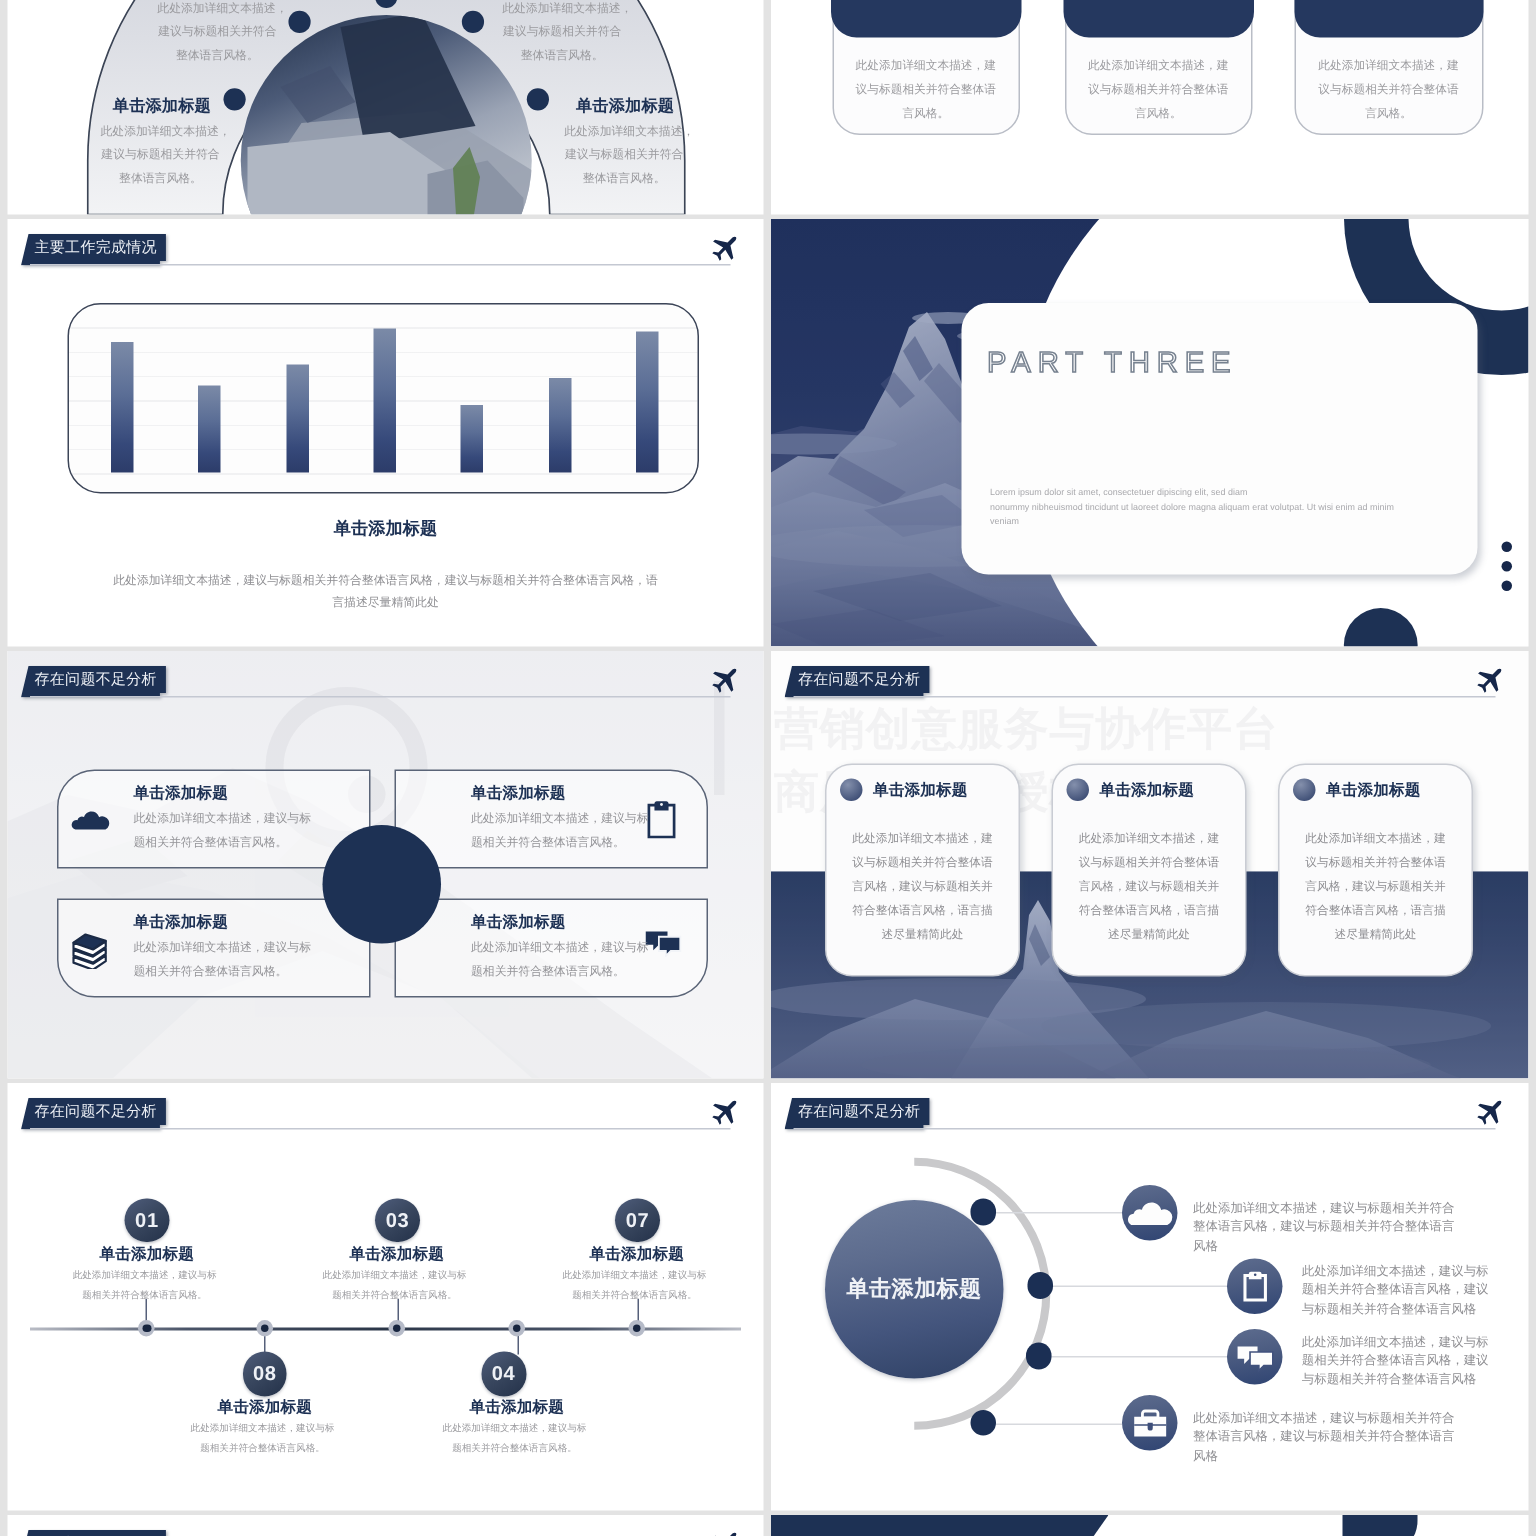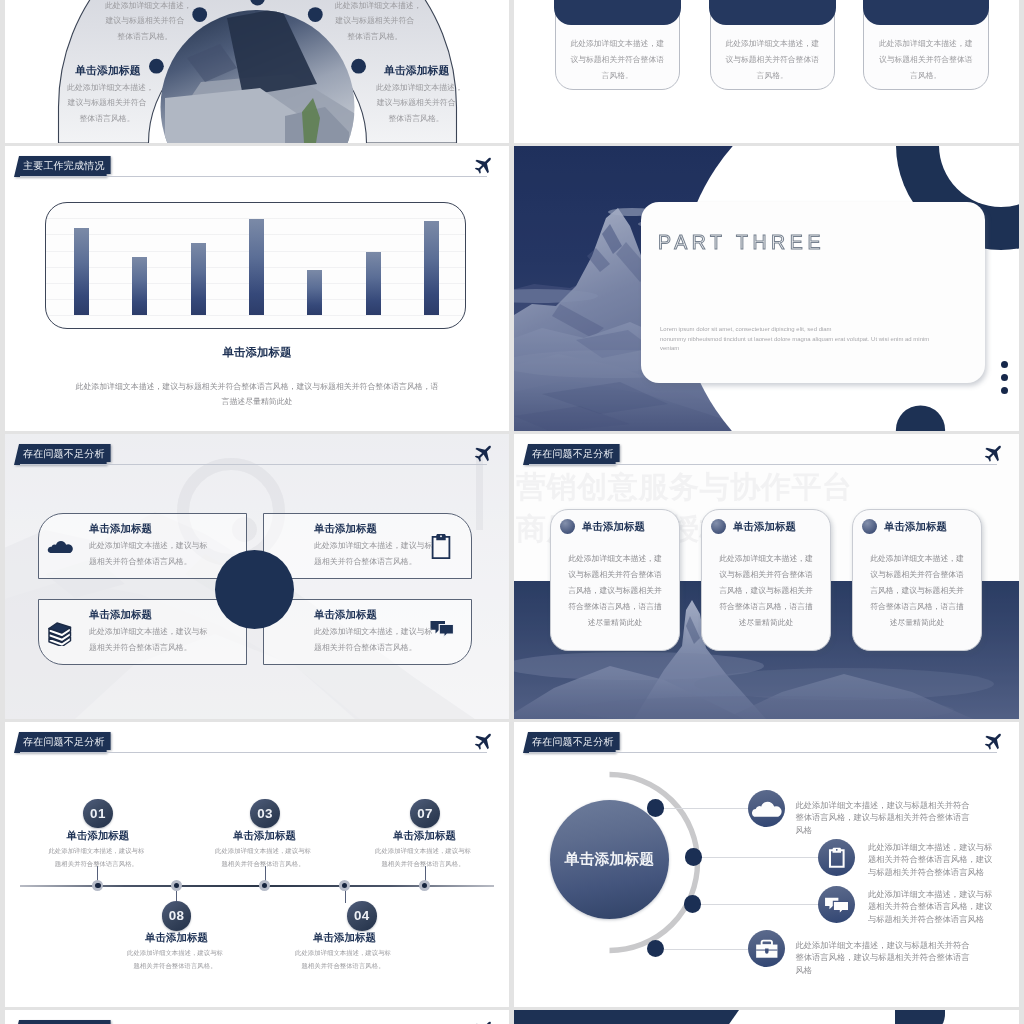--- a/index.html
+++ b/index.html
@@ -487,21 +487,21 @@
         <i></i>
       </div>
     <div class="tl-num" style="left:245.3px;top:76.8px;">03</div>
     <div class="tl-t" style="left:199.5px;top:107px;width:120px;">单击添加标题</div>
     <div class="tl-b" style="left:207.5px;top:122px;">此处添加详细文本描述，建议与标题相关并符合整体语言风格。</div>
 
     <div class="tl-tick" style="left:339.5px;top:163px;height:18px;"></div>
     <div class="tl-dot" style="left:334px;top:158px;">
         <i></i>
       </div>
-    <div class="tl-num" style="left:342px;top:179px;">04</div>
+    <div class="tl-num" style="left:316px;top:179px;">04</div>
     <div class="tl-t" style="left:279.5px;top:209px;width:120px;">单击添加标题</div>
     <div class="tl-b" style="left:287.5px;top:224px;">此处添加详细文本描述，建议与标题相关并符合整体语言风格。</div>
 
     <div class="tl-tick" style="left:419.5px;top:144px;height:20px;"></div>
     <div class="tl-dot" style="left:414px;top:158px;">
         <i></i>
       </div>
     <div class="tl-num" style="left:405.3px;top:76.8px;">07</div>
     <div class="tl-t" style="left:359.5px;top:107px;width:120px;">单击添加标题</div>
     <div class="tl-b" style="left:367.5px;top:122px;">此处添加详细文本描述，建议与标题相关并符合整体语言风格。</div>

